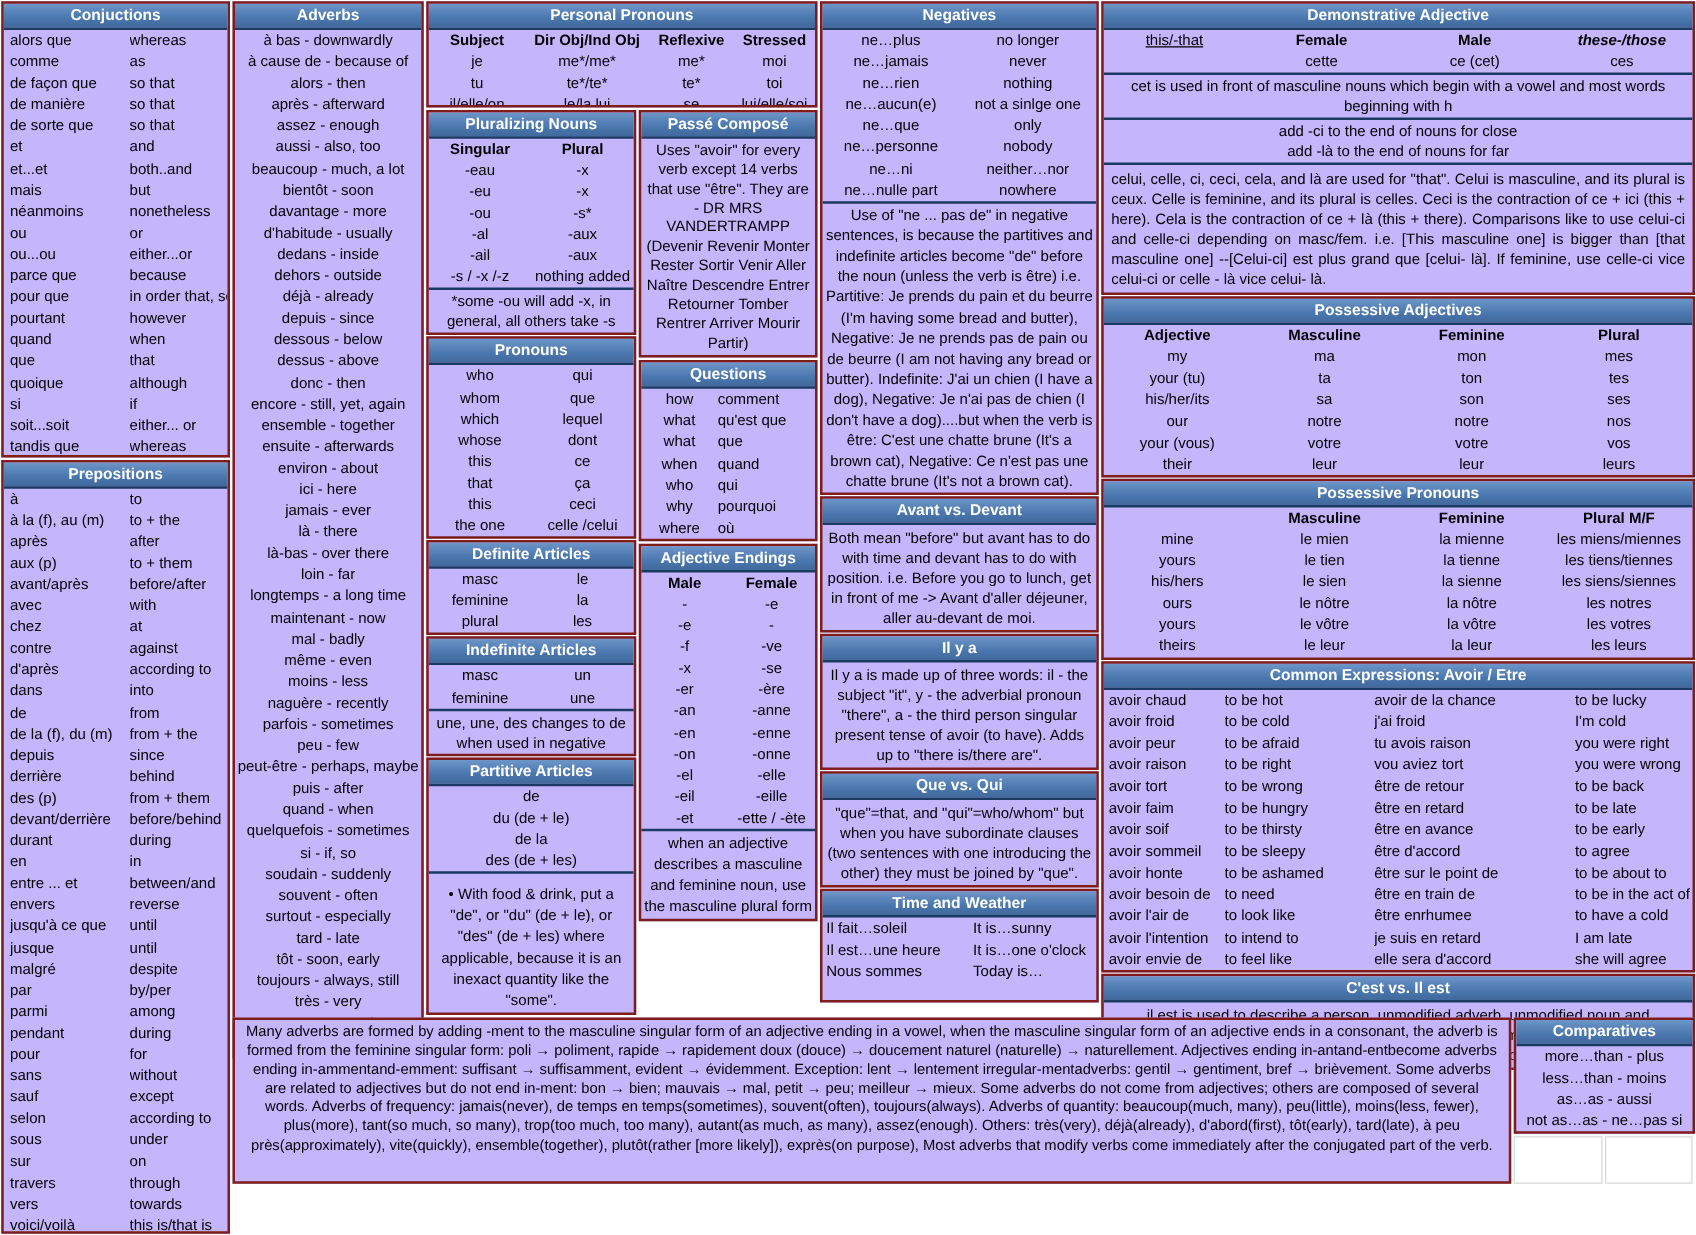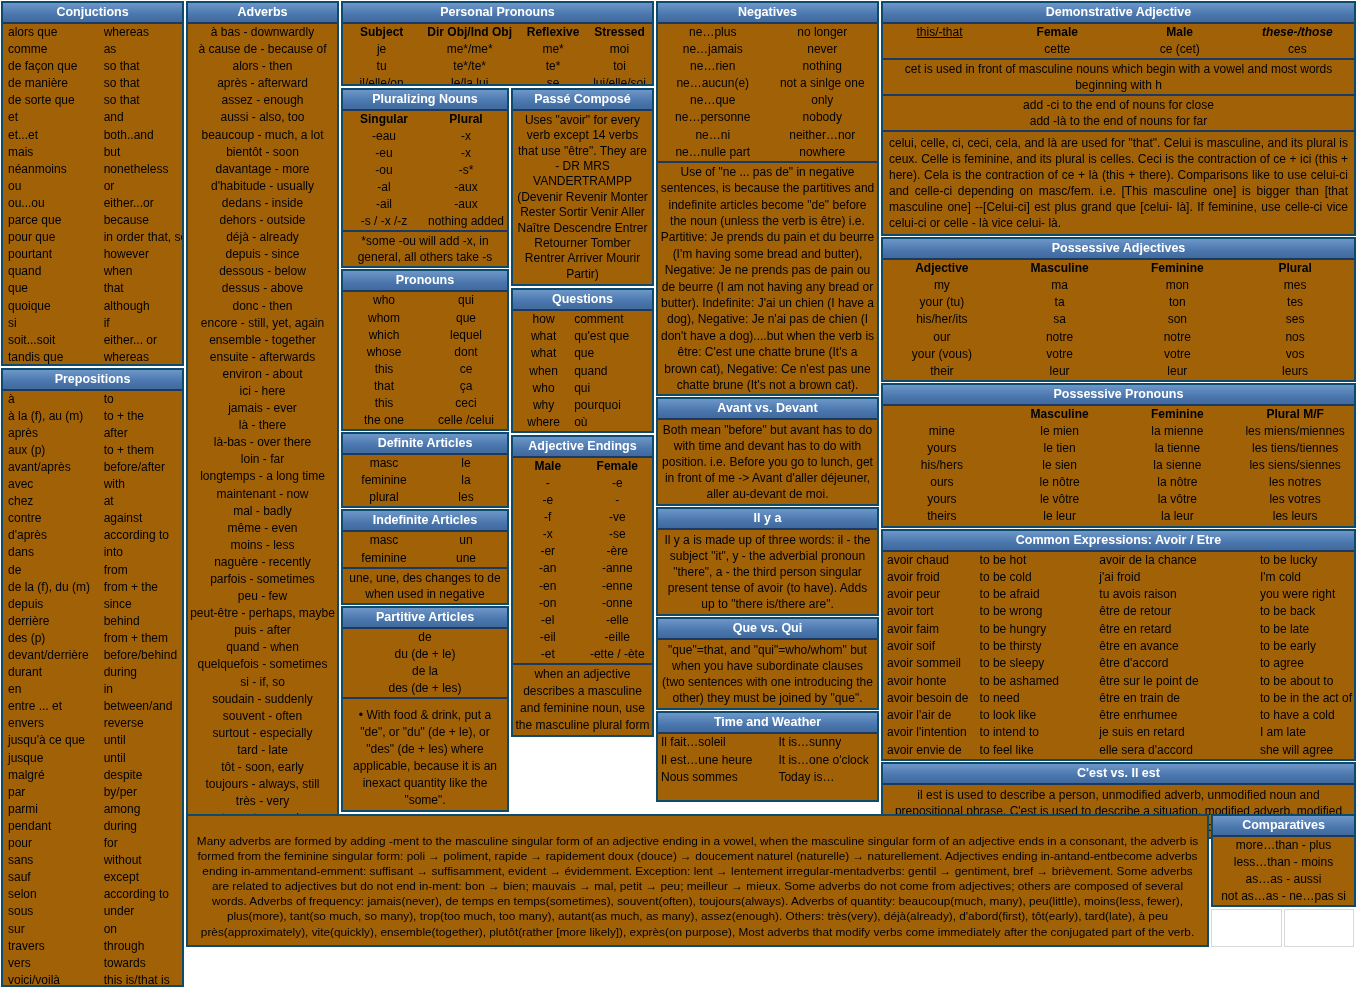--- a/index.html
+++ b/index.html
@@ -18,21 +18,21 @@
   .subrow { display:flex; }
   .subleft { width:170px; }
   .subright { width:145px; display:flex; flex-direction:column; }
   .col5 { width:225px; }
   .col6 { width:477px; }
   .bottomrow { display:flex; height:135px; }
   .bottompara { width:1025px; }
   .bottomright { width:147px; display:flex; flex-direction:column; }
 
   .box {
-    border:2px solid #0c4a6e; background:#a16207; margin:1px;
+    border:2px solid #7f1d1d; background:#c4b5fd; margin:1px;
     overflow:hidden;
   }
   .box-header {
     background:linear-gradient(180deg,#6e96c8 0%,#4a77ae 60%,#41699c 100%);
     color:#fff; font-weight:bold; text-align:center;
     font-size:12.5px; padding:2px 1px; line-height:15px;
     border-bottom:2px solid #1a3a63;
   }
   .trow { display:flex; line-height:17.1px; }
   .cell { overflow:hidden; white-space:nowrap; }
@@ -77,21 +77,21 @@
     border-top:2px solid #1a3a63; white-space:normal;
   }
   .para {
     text-align:center; line-height:16px; padding:2px 3px;
     white-space:normal;
   }
   .para-tight { line-height:15.4px; }
   .pad-top { }
 
   .bigpara {
-    text-align:center; line-height:15.1px; padding:18px 6px;
+    text-align:center; line-height:15.1px; padding:2px 6px;
     white-space:normal; font-size:11.8px;
   }
   .empty-grid { display:flex; flex:1; margin:1px; }
   .empty-grid .egcell { flex:1; border:1px solid #d8d8d8; margin-right:2px; }
 </style>
 </head>
 <body>
 
 <div class="main">
 
@@ -857,20 +857,26 @@
                 <div class="cell c2">j'ai froid</div>
                 <div class="cell c3">I'm cold</div>
               </div>
               <div class="trow">
                 <div class="cell c0">avoir peur</div>
                 <div class="cell c1">to be afraid</div>
                 <div class="cell c2">tu avois raison</div>
                 <div class="cell c3">you were right</div>
               </div>
               <div class="trow">
+                <div class="cell c0">avoir raison</div>
+                <div class="cell c1">to be right</div>
+                <div class="cell c2">vou aviez tort</div>
+                <div class="cell c3">you were wrong</div>
+              </div>
+              <div class="trow">
                 <div class="cell c0">avoir tort</div>
                 <div class="cell c1">to be wrong</div>
                 <div class="cell c2">être de retour</div>
                 <div class="cell c3">to be back</div>
               </div>
               <div class="trow">
                 <div class="cell c0">avoir faim</div>
                 <div class="cell c1">to be hungry</div>
                 <div class="cell c2">être en retard</div>
                 <div class="cell c3">to be late</div>

